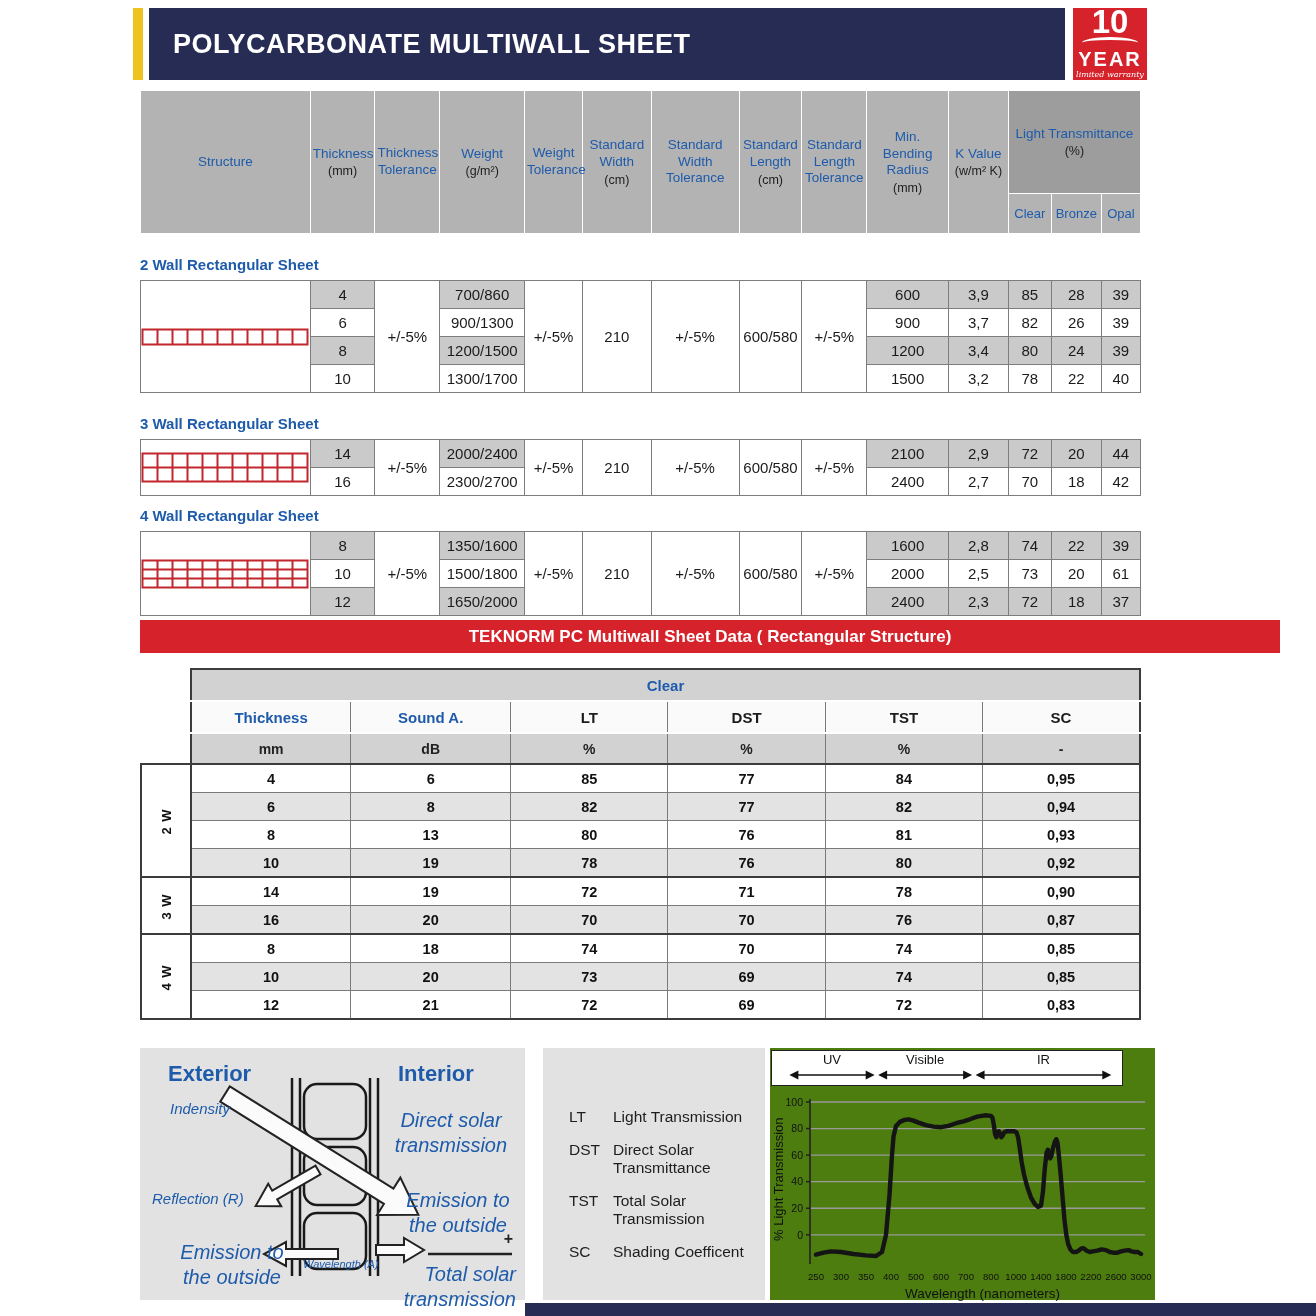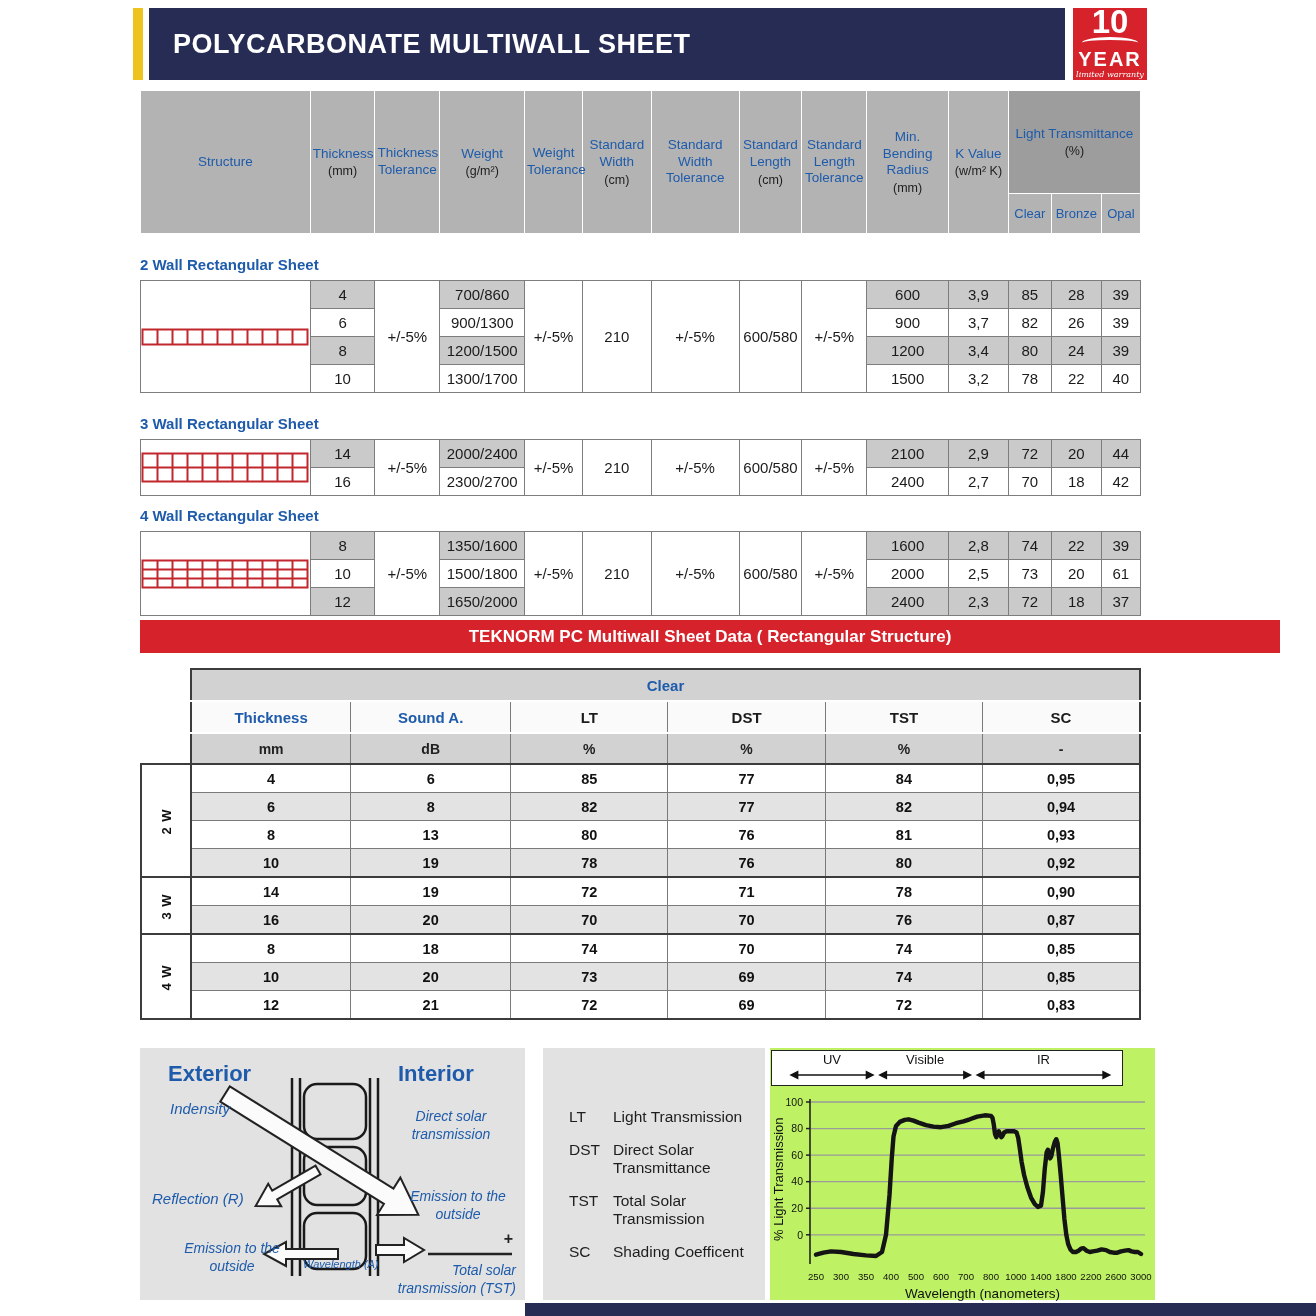--- a/index.html
+++ b/index.html
@@ -59,22 +59,22 @@
   .dt .shade{background:#e3e3e3}
   .dt .gend td,.dt .gend th{border-bottom:2.2px solid #3c3c3c}
   .dt .glabel{border:2.2px solid #3c3c3c;background:#fff}
   .dt .glabel span{display:inline-block;transform:rotate(-90deg);font-size:13px;font-weight:bold;
                    white-space:nowrap;letter-spacing:1px;color:#111}
 
   
   .panel{position:absolute;top:1048px;height:252px;background:#e2e2e2}
   #diagram{left:140px;width:385px}
   #legend{left:543px;width:222px;padding:60px 0 0 26px;box-sizing:border-box}
-  #chartp{left:770px;width:385px;background:#bef264}
-  .dg-label{position:absolute;color:#1e5bab;font-style:italic;font-size:14px;line-height:1.25}
+  #chartp{left:770px;width:385px;background:#4d7c0f}
+  .dg-label{position:absolute;color:#1e5bab;font-style:italic;font-size:20px;line-height:1.25}
   .dg-bold{font-style:normal;font-weight:bold;font-size:22px}
   .dg-plus{position:absolute;color:#222;font-weight:bold;font-size:16px;font-style:normal}
   .diag-svg{position:absolute;left:0;top:0}
   .lg-row{display:flex;margin-bottom:15px;font-size:15.5px;color:#1d1d1d}
   .lg-abbr{width:44px;flex:none}
   .band{position:absolute;left:1px;top:2px;width:352px;height:36px;border:1.8px solid #222;
         box-sizing:border-box;background:#fff}
   #plot{position:absolute;left:0;top:44px}
 
   .bottombar{position:absolute;left:525px;top:1303px;width:791px;height:13px;background:#272c55}

